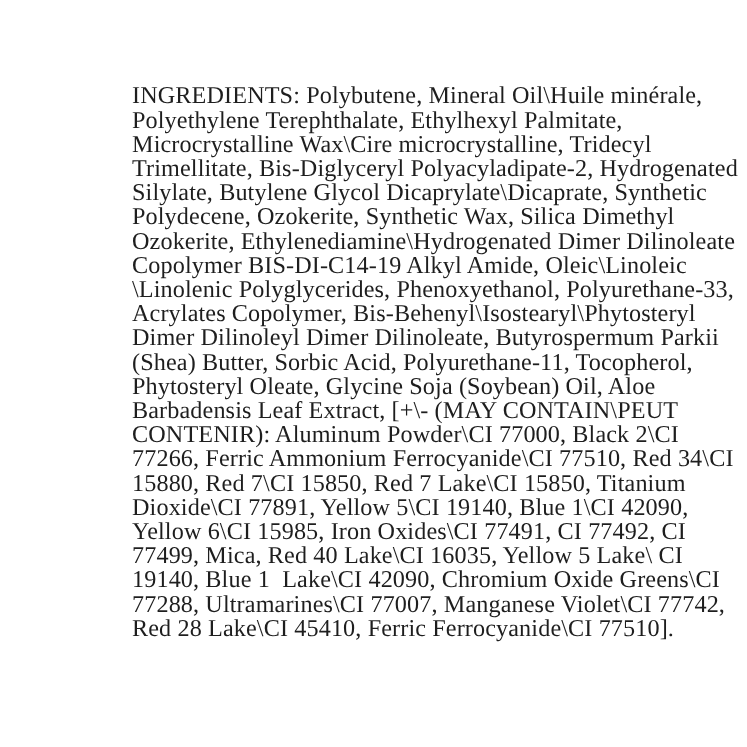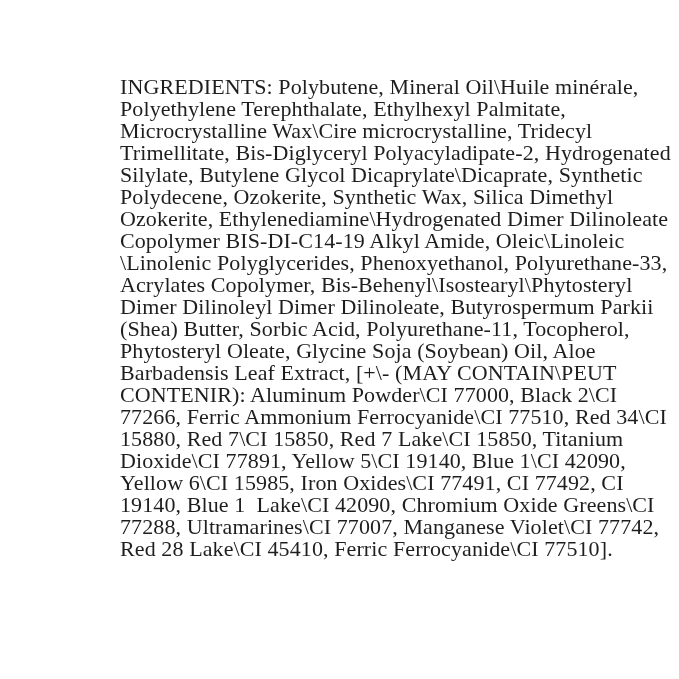--- a/index.html
+++ b/index.html
@@ -51,17 +51,18 @@
       <div class="line">Acrylates Copolymer, Bis-Behenyl\Isostearyl\Phytosteryl</div>
       <div class="line">Dimer Dilinoleyl Dimer Dilinoleate, Butyrospermum Parkii</div>
       <div class="line">(Shea) Butter, Sorbic Acid, Polyurethane-11, Tocopherol,</div>
       <div class="line">Phytosteryl Oleate, Glycine Soja (Soybean) Oil, Aloe</div>
       <div class="line">Barbadensis Leaf Extract, [+\- (MAY CONTAIN\PEUT</div>
       <div class="line">CONTENIR): Aluminum Powder\CI 77000, Black 2\CI</div>
       <div class="line">77266, Ferric Ammonium Ferrocyanide\CI 77510, Red 34\CI</div>
       <div class="line">15880, Red 7\CI 15850, Red 7 Lake\CI 15850, Titanium</div>
       <div class="line">Dioxide\CI 77891, Yellow 5\CI 19140, Blue 1\CI 42090,</div>
       <div class="line">Yellow 6\CI 15985, Iron Oxides\CI 77491, CI 77492, CI</div>
+      <div class="line">77499, Mica, Red 40 Lake\CI 16035, Yellow 5 Lake\ CI</div>
       <div class="line">19140, Blue 1  Lake\CI 42090, Chromium Oxide Greens\CI</div>
       <div class="line">77288, Ultramarines\CI 77007, Manganese Violet\CI 77742,</div>
       <div class="line">Red 28 Lake\CI 45410, Ferric Ferrocyanide\CI 77510].</div>
     </div>
 </div>
 
 </body></html>

